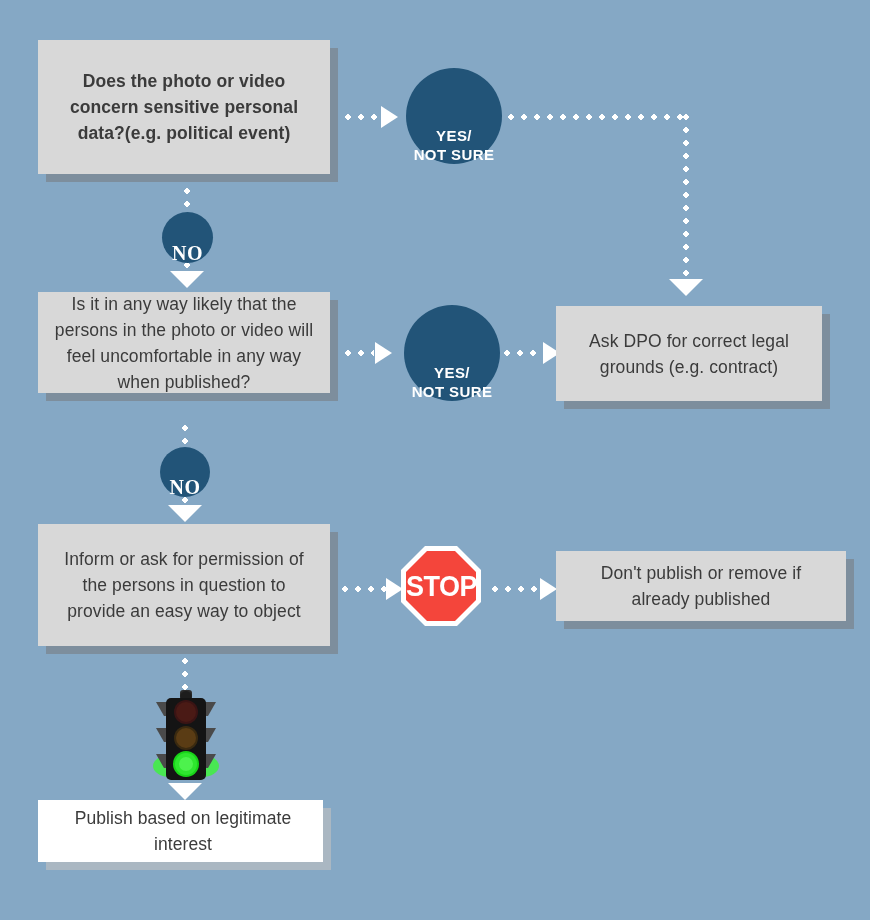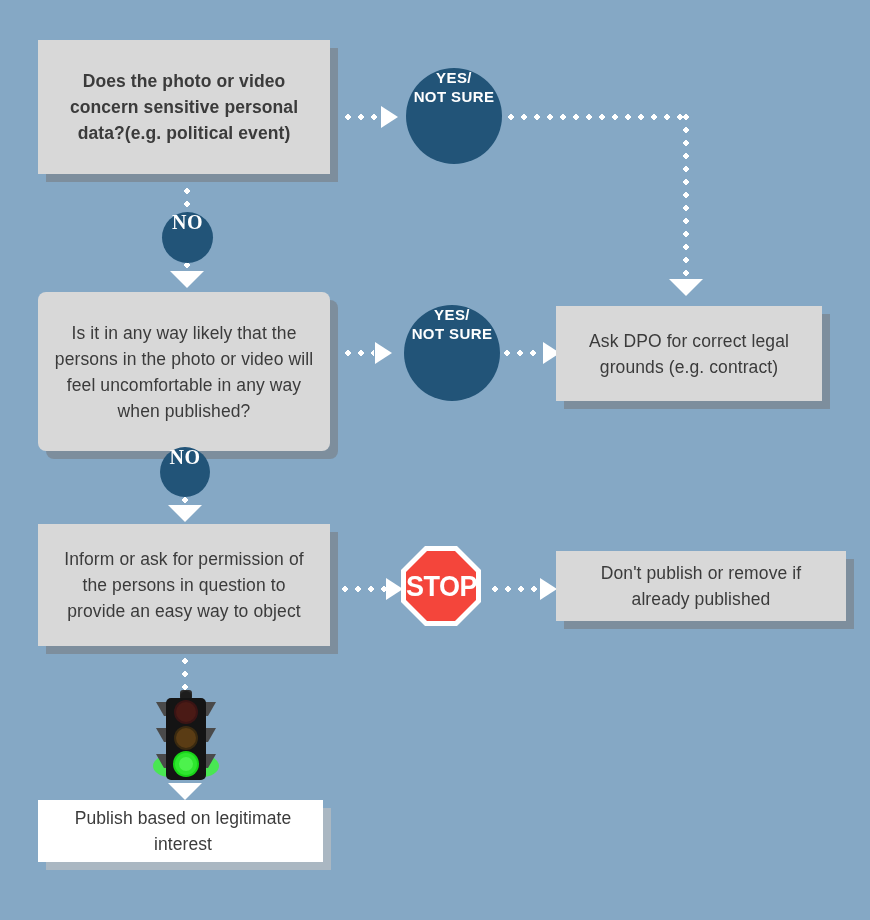--- a/index.html
+++ b/index.html
@@ -43,21 +43,21 @@
   }
   .node-box .txt { display: block; width: 100%; }
 
   
   .circle {
     position: absolute;
     border-radius: 50%;
     background: #225478;
     color: #ffffff;
     display: flex;
-    align-items: flex-start;
+    align-items: flex-end;
     justify-content: center;
     text-align: center;
     font-weight: bold;
     letter-spacing: 0.4px;
     z-index: 5;
   }
   .circle.big { font-size: 15px; line-height: 19px; }
   .circle.small { font-size: 20px; line-height: 20px; font-family: Liberation Serif, serif; }
 
   
@@ -161,21 +161,21 @@
     <span>
       <span>YES/</span><br>
       <span>NOT SURE</span>
     </span>
   </div>
 
   <div class="circle small" style="left:162px; top:212px; width:51px; height:51px;">
     <span>NO</span>
   </div>
 
-  <div class="node-box grey" style="left:38px; top:292px; width:292px; height:159px;border-radius:8px;">
+  <div class="node-box grey" style="left:38px; top:292px; width:292px; height:101px;">
     <span class="txt">Is it in any way likely that the persons in the photo or video will feel uncomfortable in any way when published?</span>
   </div>
 
   <div class="circle big" style="left:404px; top:305px; width:96px; height:96px;">
     <span>
       <span>YES/</span><br>
       <span>NOT SURE</span>
     </span>
   </div>
 

